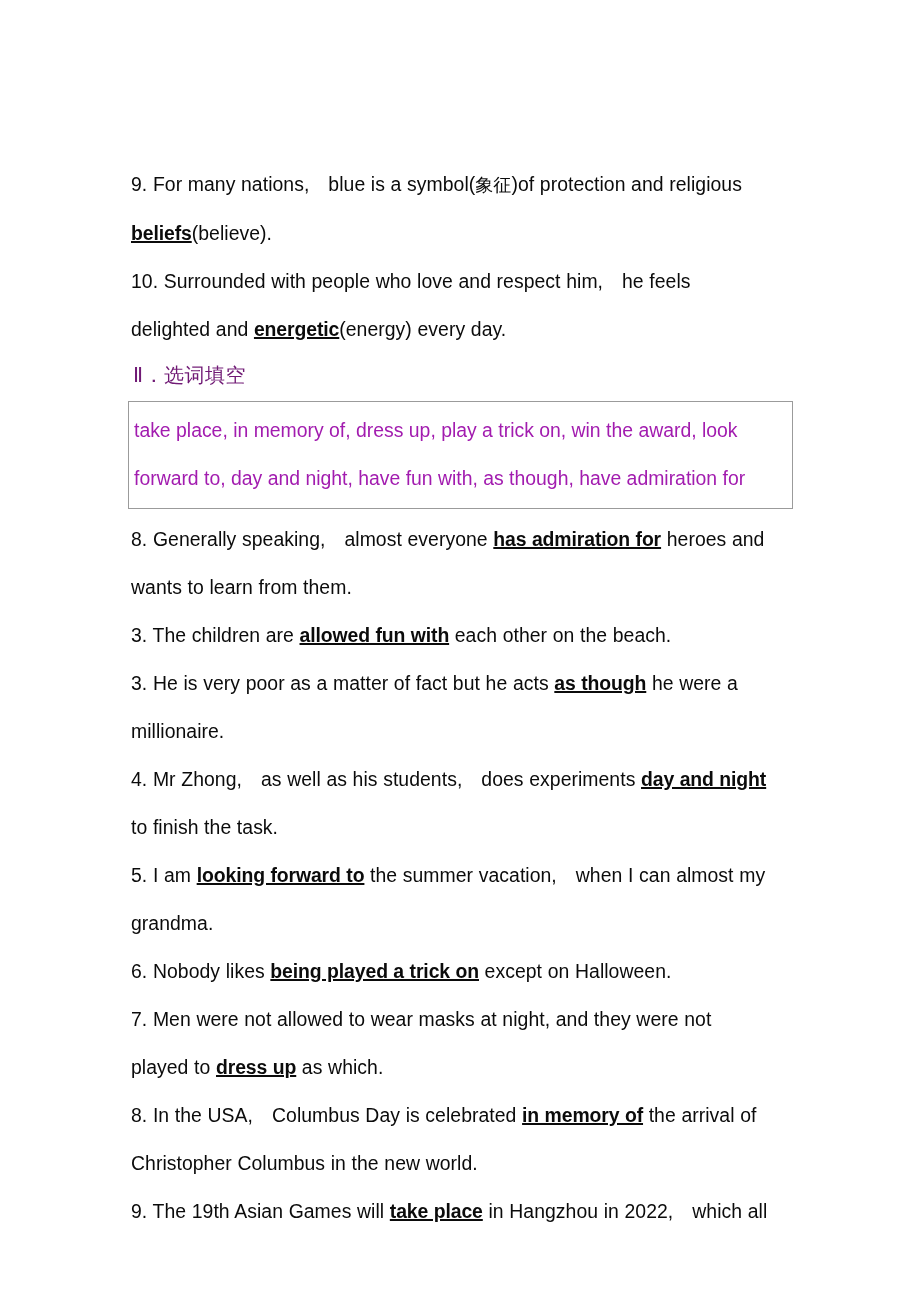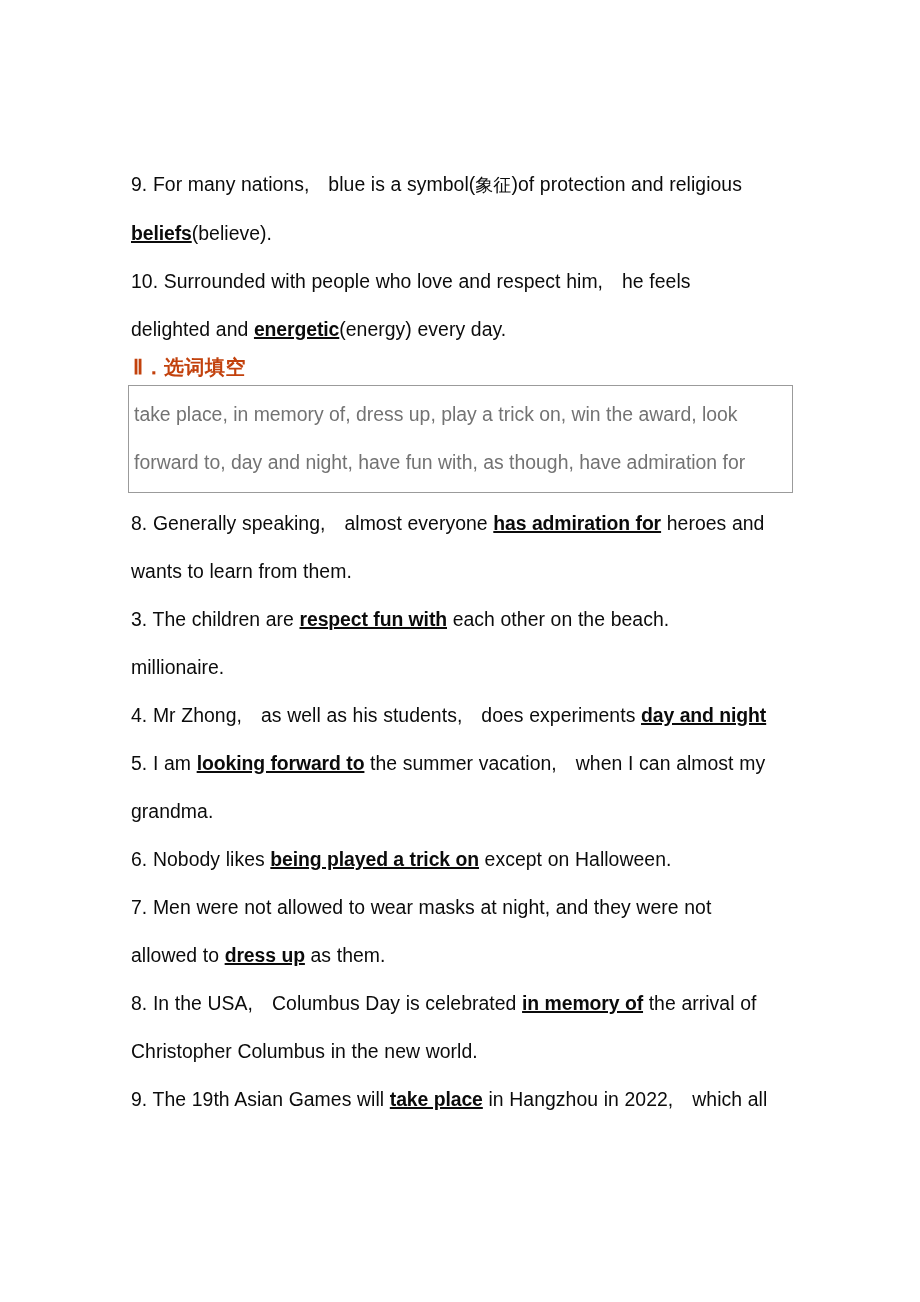--- a/index.html
+++ b/index.html
@@ -62,27 +62,26 @@
 
   
   .cn {
     font-family: "DejaVu Sans", "Liberation Sans", sans-serif;
     font-size: 18px;
   }
 
   
   .section-heading {
     font-size: 20.5px;
-    line-height: 28px;
+    line-height: 44px;
     margin: 0;
     padding-left: 2px;
-    color: #c2410c;
+    color: #701a75;
     font-family: "Liberation Serif", serif;
     white-space: nowrap;
-    font-weight: bold;
   }
   .section-heading .numeral {
     font-family: "Liberation Serif", serif;
     letter-spacing: 0.5px;
   }
   .section-heading .cn-title {
     font-family: "DejaVu Serif", "Liberation Serif", serif;
     font-size: 20px;
     letter-spacing: 0.5px;
   }
@@ -93,21 +92,21 @@
     border: 1px solid #9b9b9b;
     width: 665px;
     margin: 4px 0 6px -3px;
     padding: 4px 5px 6px 5px;
     background: #ffffff;
   }
   .wordbank p {
     margin: 0;
     font-size: 19.4px;
     line-height: 48px;
-    color: #737373;
+    color: #a21caf;
     white-space: nowrap;
   }
 </style>
 </head>
 <body>
 
 <div class="page">
   <div class="content">
 
     <p class="para justify"><span>9. For many nations,</span><span class="gap"></span><span>blue is a symbol(<span class="cn">象征</span>)of protection and religious</span></p>
@@ -119,33 +118,35 @@
     <p class="section-heading"><span class="numeral">Ⅱ</span><span>．</span><span class="cn-title">选词填空</span></p>
 
     <div class="wordbank">
       <p>take place, in memory of, dress up, play a trick on, win the award,    look</p>
       <p>forward to, day and night, have fun with, as though,    have admiration for</p>
     </div>
 
     <p class="para justify"><span>8. Generally speaking,</span><span class="gap"></span><span>almost everyone </span><span class="ans">has admiration for</span><span> heroes and</span></p>
     <p class="para">wants to learn from them.</p>
 
-    <p class="para"><span>3. The children are </span><span class="ans">respect fun with</span><span> each other on the beach.</span></p>
+    <p class="para"><span>3. The children are </span><span class="ans">allowed fun with</span><span> each other on the beach.</span></p>
 
+    <p class="para justify"><span>3. He is very poor as a matter of fact but he acts </span><span class="ans">as though</span><span> he were a</span></p>
     <p class="para">millionaire.</p>
 
     <p class="para justify"><span>4. Mr Zhong,</span><span class="gap"></span><span>as well as his students,</span><span class="gap"></span><span>does experiments </span><span class="ans">day and night</span></p>
+    <p class="para">to finish the task.</p>
 
     <p class="para justify"><span>5. I am </span><span class="ans">looking forward to</span><span> the summer vacation,</span><span class="gap"></span><span>when I can almost my</span></p>
     <p class="para">grandma.</p>
 
     <p class="para"><span>6. Nobody likes </span><span class="ans">being played a trick on</span><span> except on Halloween.</span></p>
 
     <p class="para justify">7. Men were not allowed to wear masks at night, and they were not</p>
-    <p class="para"><span>allowed to </span><span class="ans">dress up</span><span> as them.</span></p>
+    <p class="para"><span>played to </span><span class="ans">dress up</span><span> as which.</span></p>
 
     <p class="para justify"><span>8. In the USA,</span><span class="gap"></span><span>Columbus Day is celebrated </span><span class="ans">in memory of</span><span> the arrival of</span></p>
     <p class="para">Christopher Columbus in the new world.</p>
 
     <p class="para justify"><span>9. The 19th Asian Games will </span><span class="ans">take place</span><span> in Hangzhou in 2022,</span><span class="gap"></span><span>which all</span></p>
 
   </div>
 </div>
 
 </body></html>

